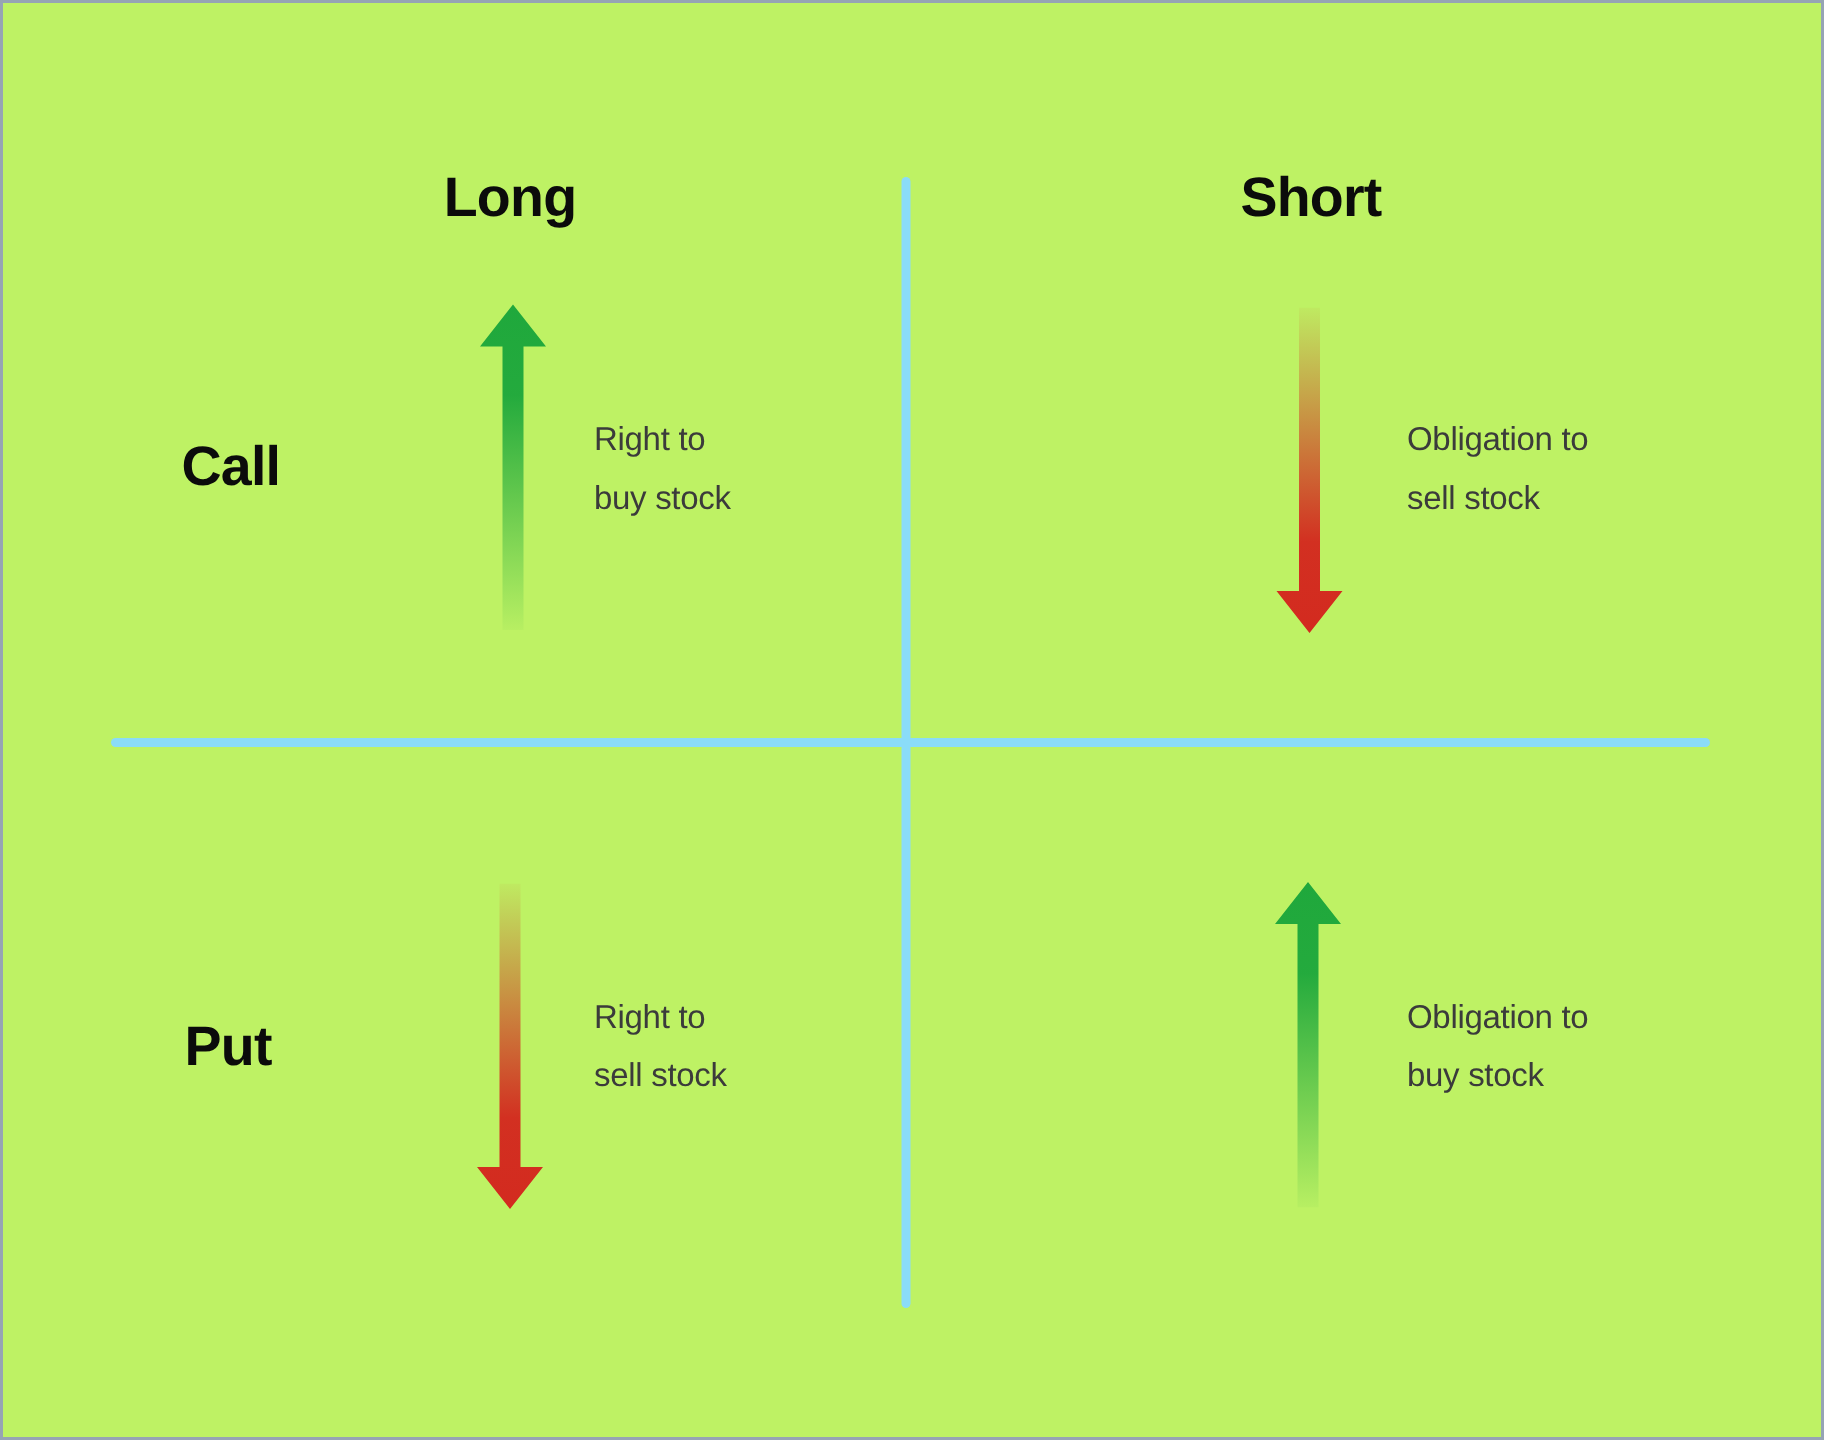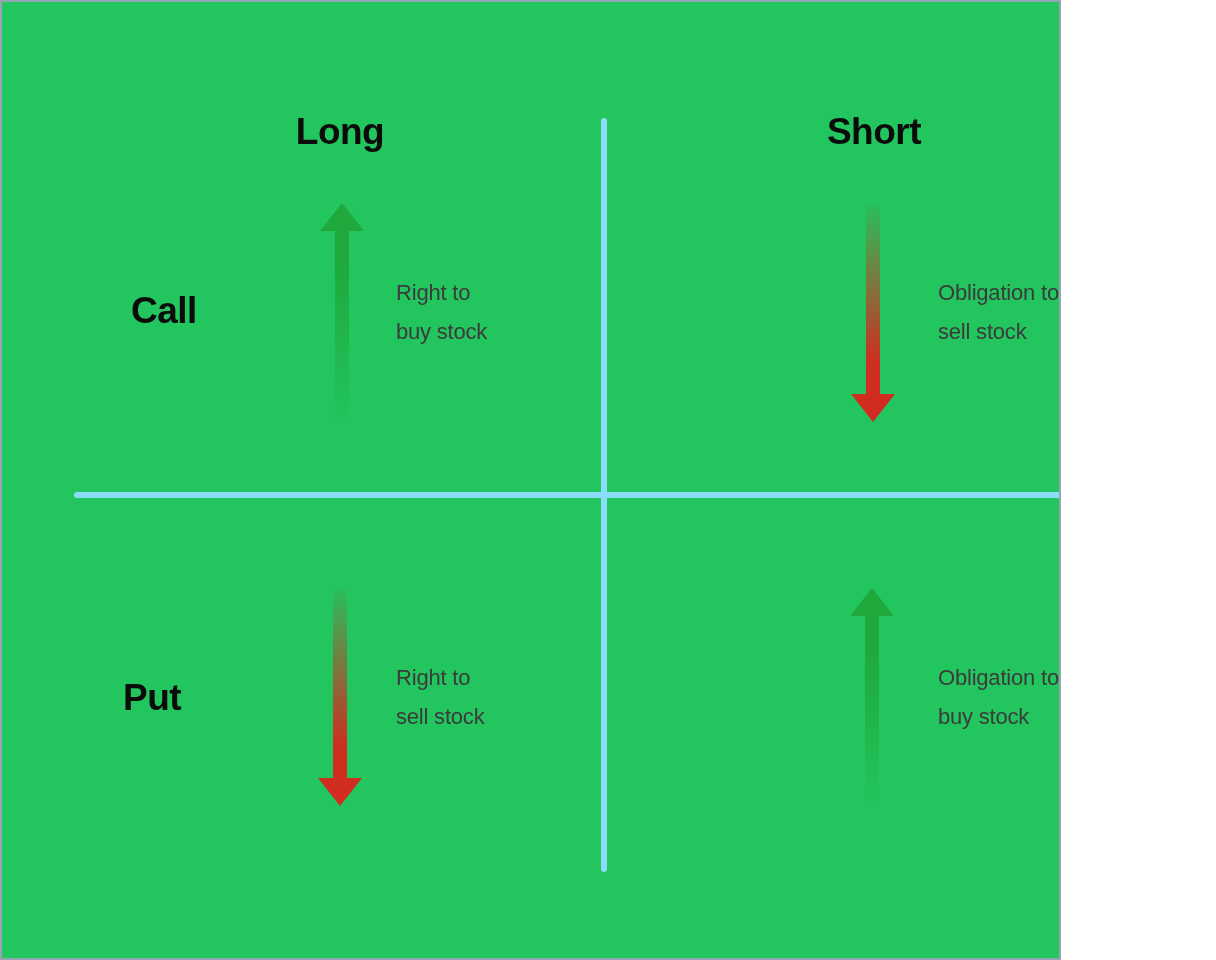--- a/index.html
+++ b/index.html
@@ -8,22 +8,22 @@
     --axis-blue:#8ADCF8;
     --border-gray:#96A4B4;
     --label-black:#0B0B0B;
     --description-gray:#3B3B3B;
   }
   *{margin:0;padding:0;box-sizing:border-box;}
   html,body{background:#fff;}
   body{font-family:"Liberation Sans","DejaVu Sans",sans-serif;}
   .canvas{
     position:relative;
-    width:1061px;height:960px;
-    background:#22c55e;
+    width:1216px;height:960px;
+    background:#bef264;
     border:2px solid var(--border-gray);
     overflow:hidden;
   }
   .axis{position:absolute;background:var(--axis-blue);border-radius:3px;}
   .axis-h{left:72px;top:490px;width:1066px;height:6px;}
   .axis-v{left:599px;top:116px;width:6px;height:754px;}
   .col-header{
     position:absolute;top:110px;width:200px;
     text-align:center;
     font-size:37px;font-weight:bold;line-height:40px;
@@ -31,21 +31,21 @@
     letter-spacing:-0.5px;
   }
   .col-long{left:238px;}
   .col-short{left:772px;}
   .row-label{
     position:absolute;
     font-size:37px;font-weight:bold;line-height:40px;
     color:var(--label-black);
     letter-spacing:-0.5px;
   }
-  .row-call{left:129px;top:289px;}
+  .row-call{left:119px;top:289px;}
   .row-put{left:121px;top:676px;}
   .arrow{position:absolute;width:48px;height:218px;}
   .arrow-q1{left:316px;top:200px;}
   .arrow-q2{left:847px;top:203px;}
   .arrow-q3{left:314px;top:587px;}
   .arrow-q4{left:846px;top:585px;}
   .desc{
     position:absolute;
     font-size:22px;line-height:39px;
     color:var(--description-gray);

